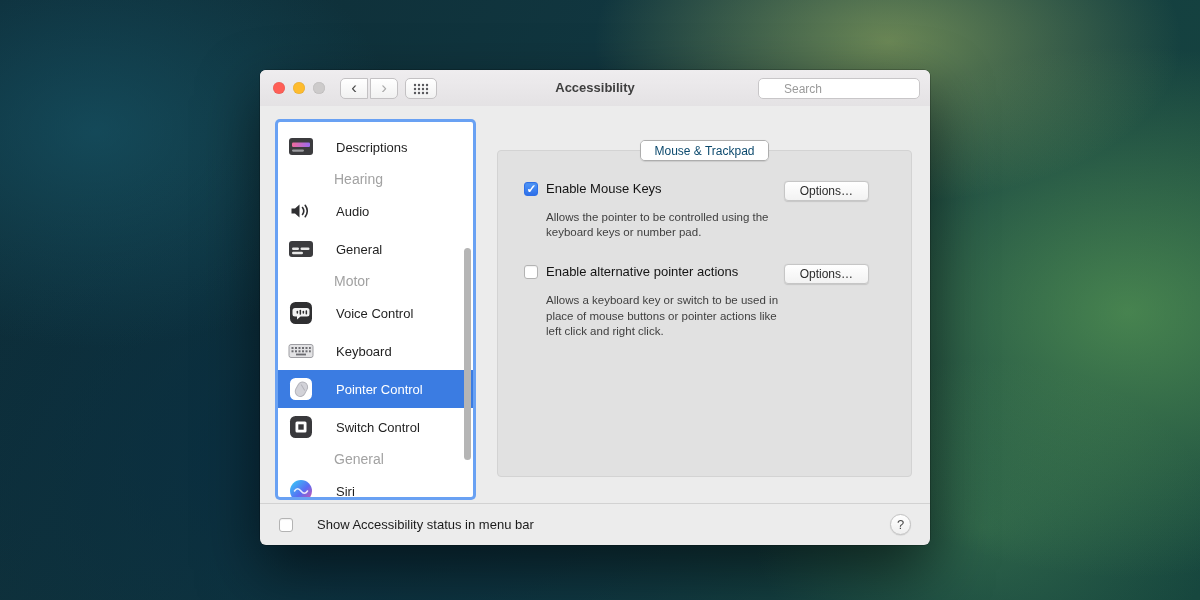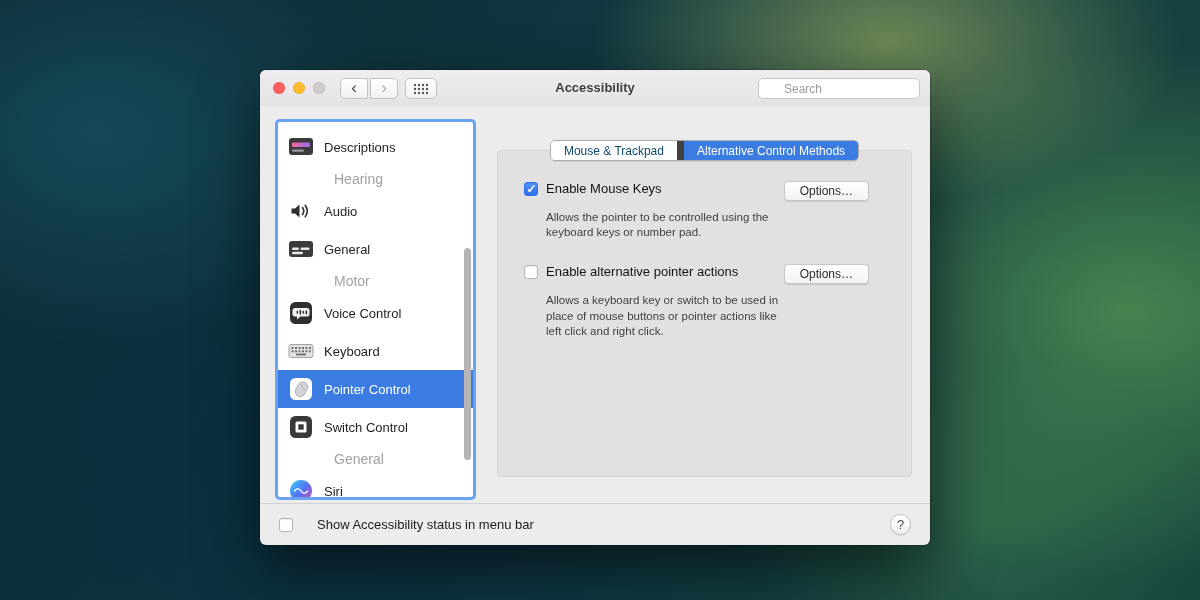--- a/index.html
+++ b/index.html
@@ -53,21 +53,21 @@
     font-family:"Liberation Sans", sans-serif;
   }
   .search-field input::placeholder { color:#9a9a9a; }
 
   
   .sidebar {
     position:absolute; left:18px; top:52px; width:195px; height:375px;
     background:#fff; border-radius:2px; overflow:hidden; padding-top:6px;
     box-shadow:0 0 0 3px rgba(72,142,245,.8);
   }
-  .side-item { height:38px; display:flex; align-items:center; padding:0 10px; gap:10px; cursor:default; }
+  .side-item { height:38px; display:flex; align-items:center; padding:0 10px; gap:22px; cursor:default; }
   .side-item.selected { background:#3b7ce2; }
   .side-item.selected .side-label { color:#fff; }
   .side-label { font-size:13px; color:#1f1f1f; }
   .side-header { height:26px; display:flex; align-items:center; padding:0 12px; font-size:14px; color:#a2a2a2;margin-left:44px; }
   .icon { width:26px; height:26px; flex:0 0 26px; display:flex; align-items:center; justify-content:center; }
   .scroll-thumb {
     position:absolute; right:2px; top:126px; width:7px; height:212px;
     background:#b5b5b5; border-radius:4px;
   }
 
@@ -295,21 +295,20 @@
       </span>
       <span class="side-label">Siri</span>
     </div>
 
     <div class="scroll-thumb"></div>
   </div>
 
   <div class="tabs">
     <div class="tabs-inner">
       <div class="tab">Mouse &amp; Trackpad</div>
-      <div class="tab selected">Alternative Control Methods</div>
     </div>
   </div>
 
   <div class="panel">
 
     <div class="crow">
       <span class="checkbox checked"></span>
       <div class="crow-text">
         <div class="crow-label">Enable Mouse Keys</div>
         <div class="crow-desc">Allows the pointer to be controlled using the keyboard keys or number pad.</div>

